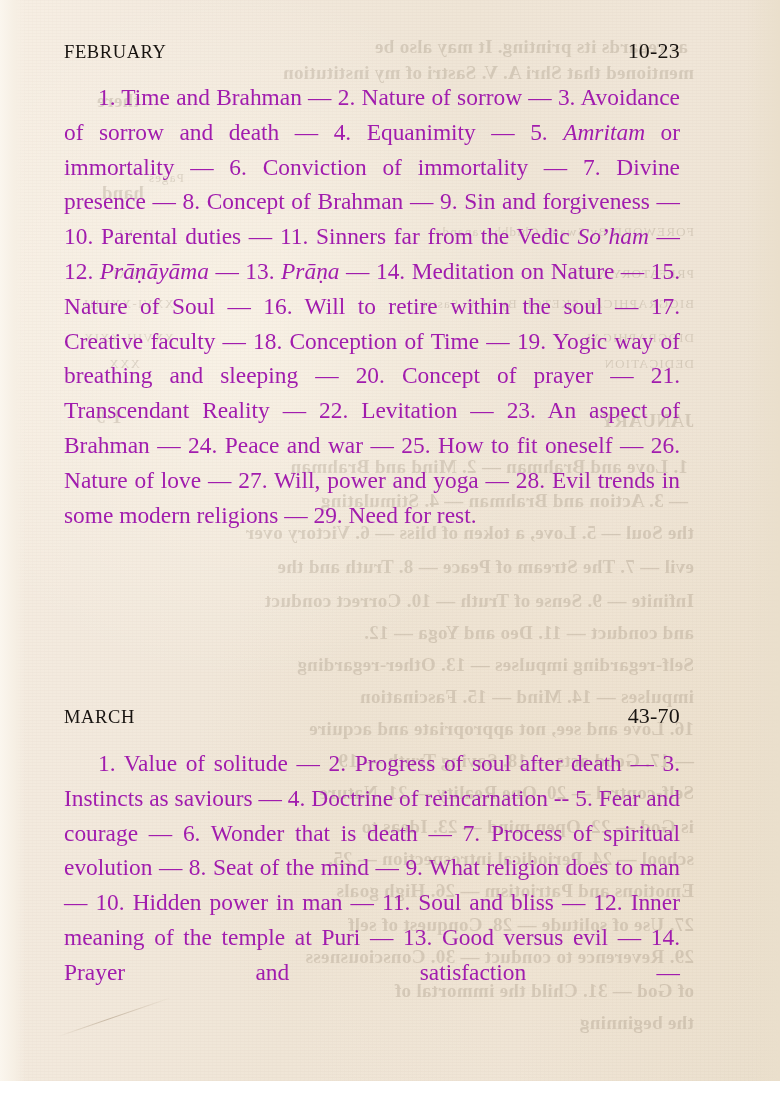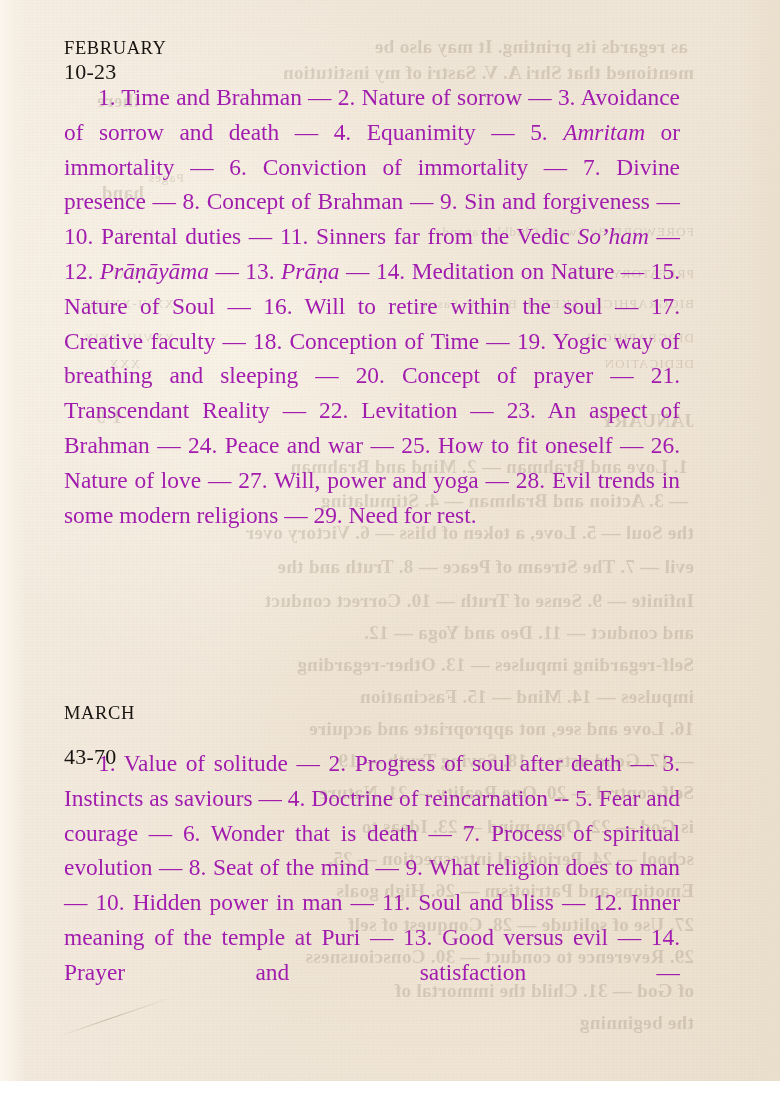--- a/index.html
+++ b/index.html
@@ -109,21 +109,20 @@
   }
 
   .month-header {
     position: absolute;
     left: 0;
     width: 616px;
     display: flex;
     justify-content: space-between;
     align-items: baseline;
     color: #171310;
-    flex-direction: column;
   }
   .month-name {
     font-size: 18.5px;
     letter-spacing: 0.6px;
     font-weight: 400;
   }
   .month-pages {
     font-size: 22px;
     font-weight: 400;
     letter-spacing: 0.2px;

